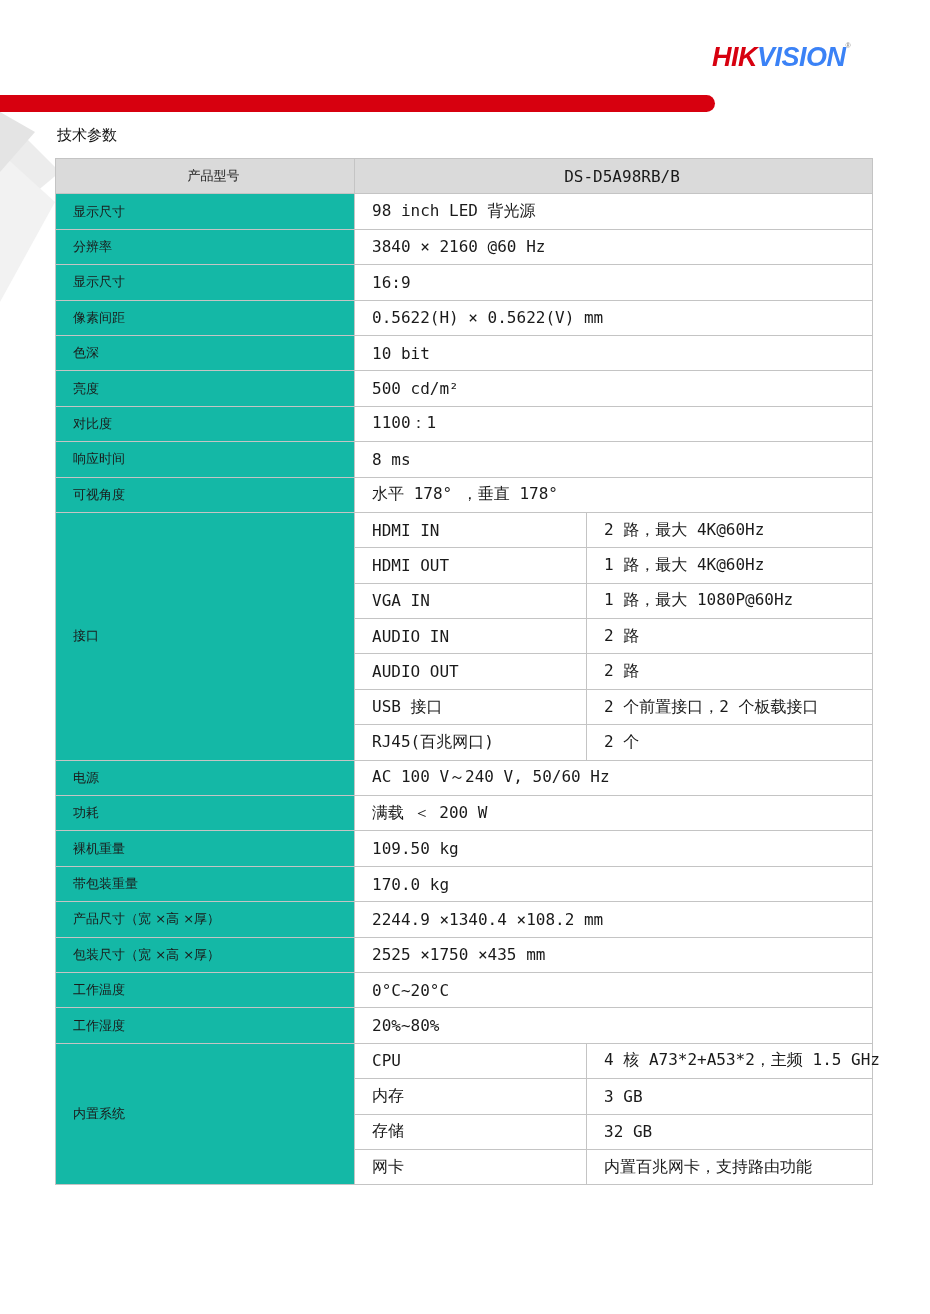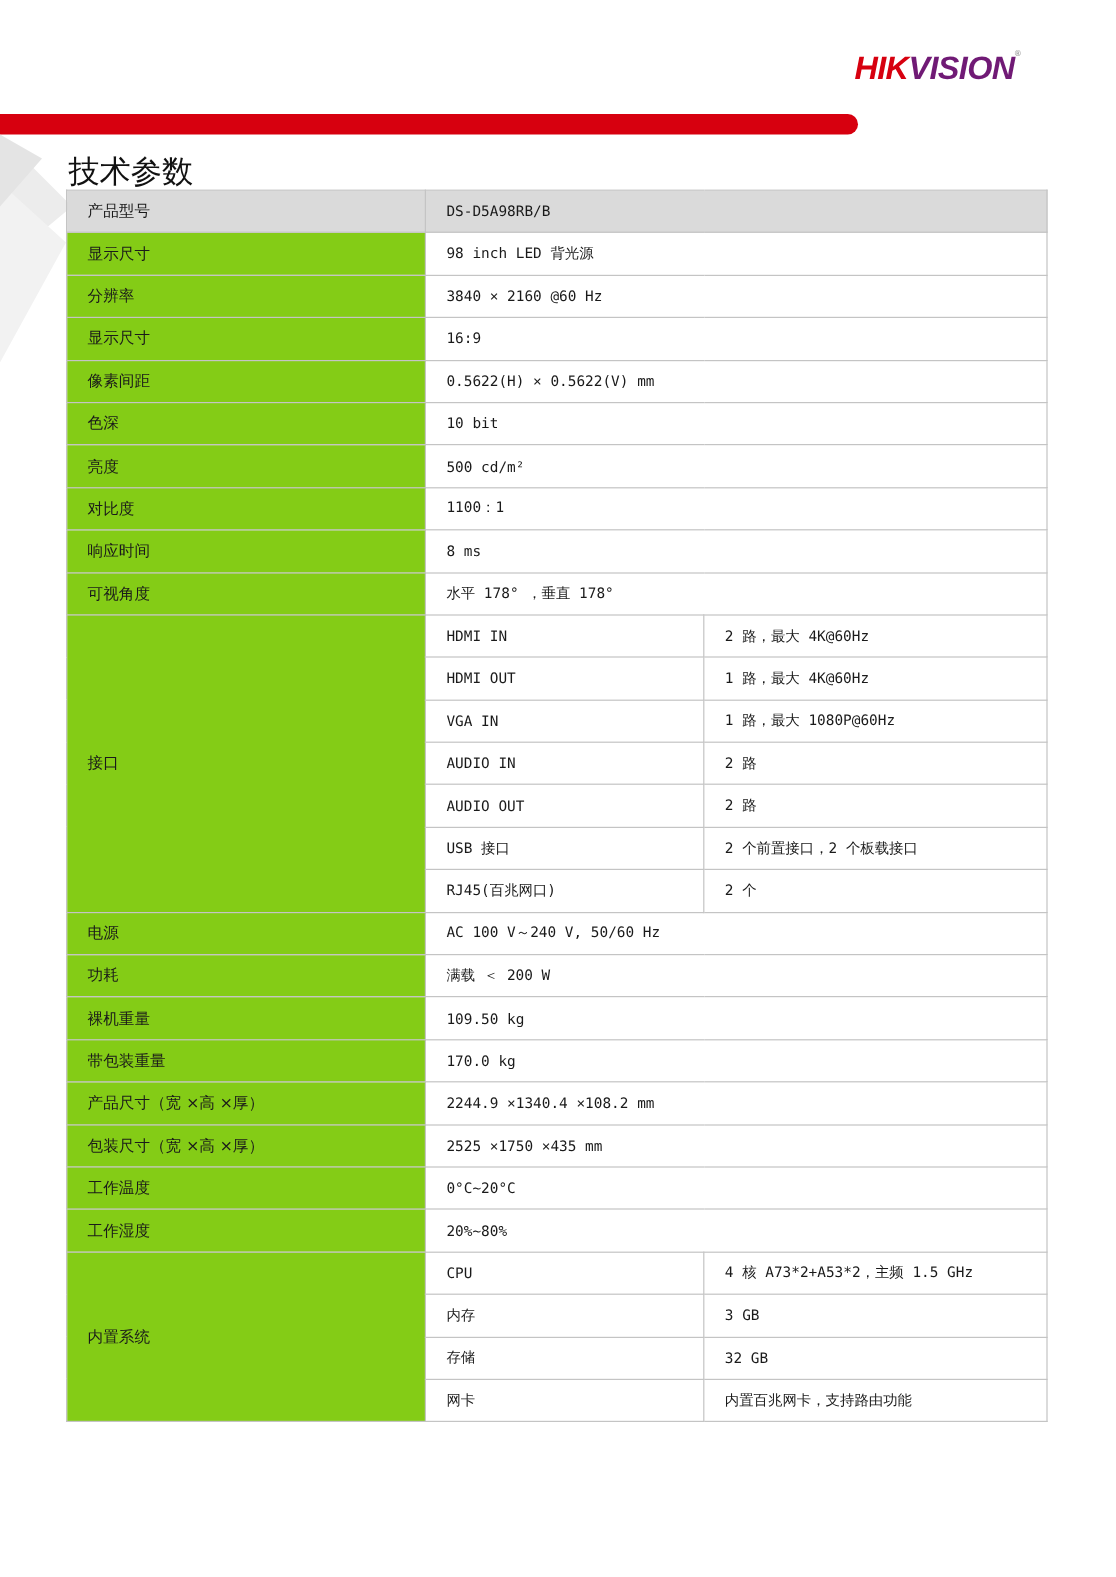--- a/index.html
+++ b/index.html
@@ -5,43 +5,43 @@
   html, body { margin: 0; padding: 0; }
   body {
     width: 930px; height: 1314px; background: #ffffff; position: relative; overflow: hidden;
     font-family: "DejaVu Sans", "Liberation Sans", sans-serif; color: #1a1a1a;
   }
   .logo {
     position: absolute; top: 42px; left: 712px; font-family: "Liberation Sans", sans-serif;
     font-size: 27px; font-weight: bold; font-style: italic; letter-spacing: -0.5px;
   }
   .logo .hik { color: #d7000f; }
-  .logo .vision { color: #701a75; }
+  .logo .vision { color: #3b82f6; }
   .logo .reg { color: #999; font-size: 7px; vertical-align: top; font-style: normal; }
   .redbar {
     position: absolute; top: 95px; left: 0; width: 715px; height: 17px;
     background: #d7000f; border-radius: 0 9px 9px 0;
   }
   .deco { position: absolute; top: 112px; left: 0; width: 60px; height: 190px; }
   .title {
-    position: absolute; top: 126px; left: 57px; font-size: 26px; color: #111;
+    position: absolute; top: 126px; left: 57px; font-size: 15px; color: #111;
     font-family: "DejaVu Sans", sans-serif;
   }
   table.spec {
     position: absolute; top: 158px; left: 55px; width: 818px;
     border-collapse: collapse; table-layout: fixed;
     font-size: 13px;
   }
   table.spec td {
     border: 1px solid #c4c4c4; height: 34.4px; padding: 0 0 0 17px; vertical-align: middle;
     white-space: nowrap;
   }
-  table.spec td.label { background: #84cc16; width: 282px; }
-  table.spec td.val { font-family: "DejaVu Sans Mono", "Liberation Mono", monospace; font-size: 12px; }
-  table.spec tr.head td { background: #dadada; }
+  table.spec td.label { background: #14b8a6; width: 282px; }
+  table.spec td.val { font-family: "DejaVu Sans Mono", "Liberation Mono", monospace; font-size: 16px; }
+  table.spec tr.head td { background: #dadada; text-align: center; }
 </style>
 </head>
 <body>
 
 <div class="logo"><span class="hik">HIK</span><span class="vision">VISION</span><span class="reg">®</span></div>
 <div class="redbar"></div>
 <svg class="deco" viewBox="0 0 60 190">
   <polygon points="0,0 60,60 0,110" fill="#ececec"></polygon>
   <polygon points="0,40 55,90 0,190" fill="#f2f2f2"></polygon>
   <polygon points="0,0 35,20 0,60" fill="#e4e4e4"></polygon>

